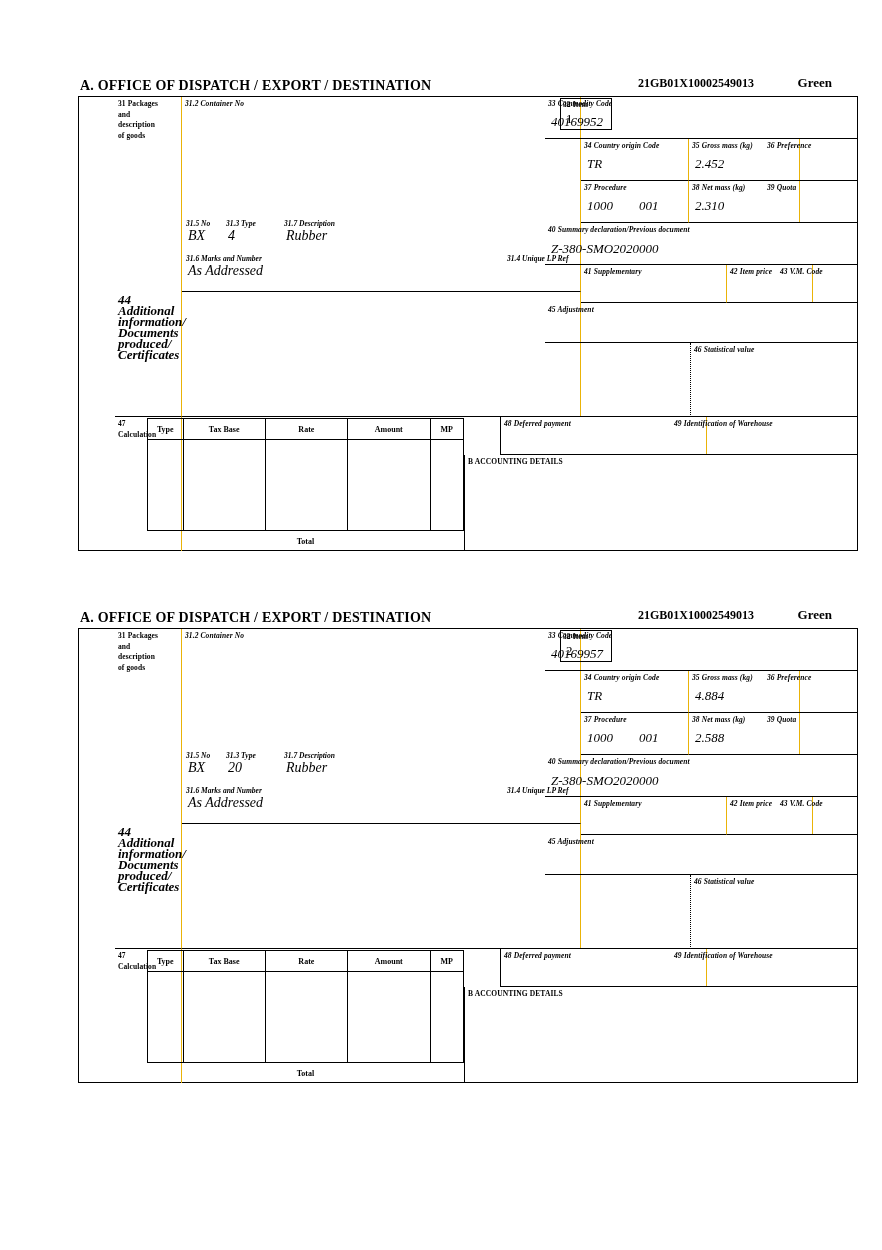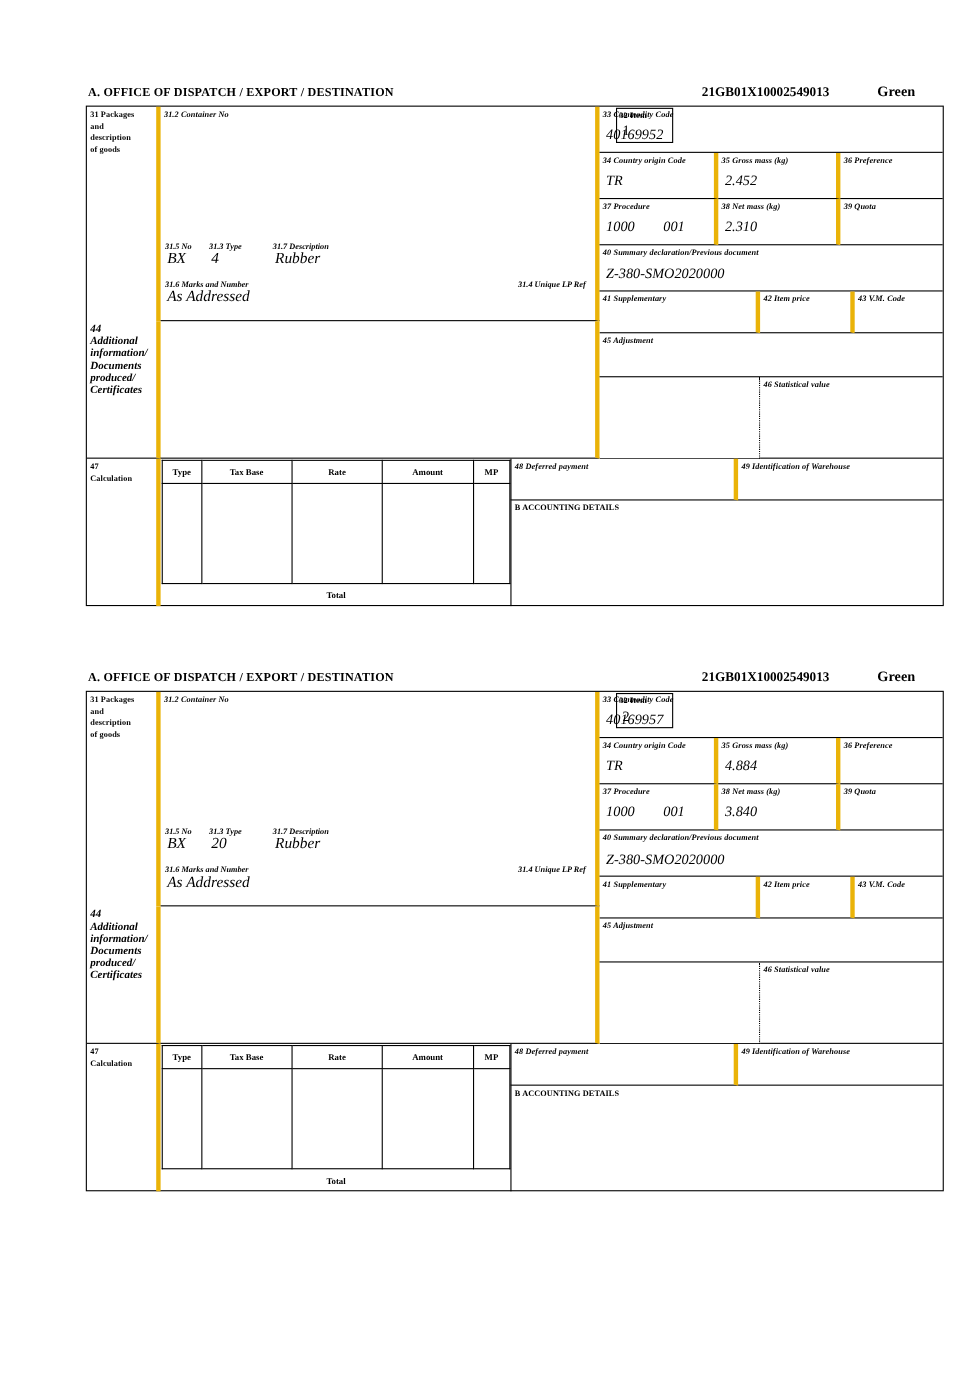--- a/index.html
+++ b/index.html
@@ -29,21 +29,21 @@
 
   
   .form-header {
     position: relative;
     height: 18px;
   }
   .hdr-left {
     position: absolute;
     left: 2px;
     top: 0;
-    font-size: 11px;
+    font-size: 14px;
     font-weight: bold;
     letter-spacing: 0.2px;
   }
   .hdr-right {
     position: absolute;
     right: 106px;
     top: -2px;
     font-size: 12px;
     font-weight: bold;
   }
@@ -62,31 +62,31 @@
     width: 780px;
     height: 455px;
     box-sizing: border-box;
   }
   .cell {
     position: absolute;
     box-sizing: border-box;
   }
   .bb { border-bottom: 1px solid #000; font-style: italic; }
   .bl { border-left: 1px solid #000; }
-  .br { border-right: 4px solid #eab308; }
+  .br { border-right: 1px solid #eab308; margin-left: 36px; }
 
   .lbl {
     font-size: 7.5px;
     font-weight: bold;
     line-height: 10.5px;
     padding: 2px 0 0 3px;
     letter-spacing: 0.1px;
   }
   .lbl-sm {
-    font-size: 10px;
+    font-size: 13px;
     font-weight: bold;
     line-height: 11px;
     padding: 2px 0 0 3px;
   }
   .val {
     font-size: 13px;
     font-family: "Liberation Serif", serif;
     padding-left: 6px;
   }
   .val-sm {
@@ -368,21 +368,21 @@
         <div class="val" style="position:absolute; left:0; top:17px;"></div>
       </div>
 
       <div class="cell bb br" style="left:466px; top:84px; width:108px; height:42px;">
         <div class="lbl">37 Procedure</div>
         <div class="val" style="position:absolute; left:0; top:17px;">1000</div>
         <div class="val" style="position:absolute; left:52px; top:17px;">001</div>
       </div>
       <div class="cell bb br" style="left:574px; top:84px; width:111px; height:42px;">
         <div class="lbl">38 Net mass (kg)</div>
-        <div class="val" style="position:absolute; left:0; top:17px;">3.840</div>
+        <div class="val" style="position:absolute; left:0; top:17px;">2.588</div>
       </div>
       <div class="cell bb" style="left:685px; top:84px; width:93px; height:42px;">
         <div class="lbl">39 Quota</div>
         <div class="val" style="position:absolute; left:0; top:17px;"></div>
       </div>
 
       <div class="cell bb" style="left:466px; top:126px; width:312px; height:42px;">
         <div class="lbl">40 Summary declaration/Previous document</div>
         <div class="val" style="position:absolute; left:0; top:18px;">Z-380-SMO2020000</div>
       </div>

